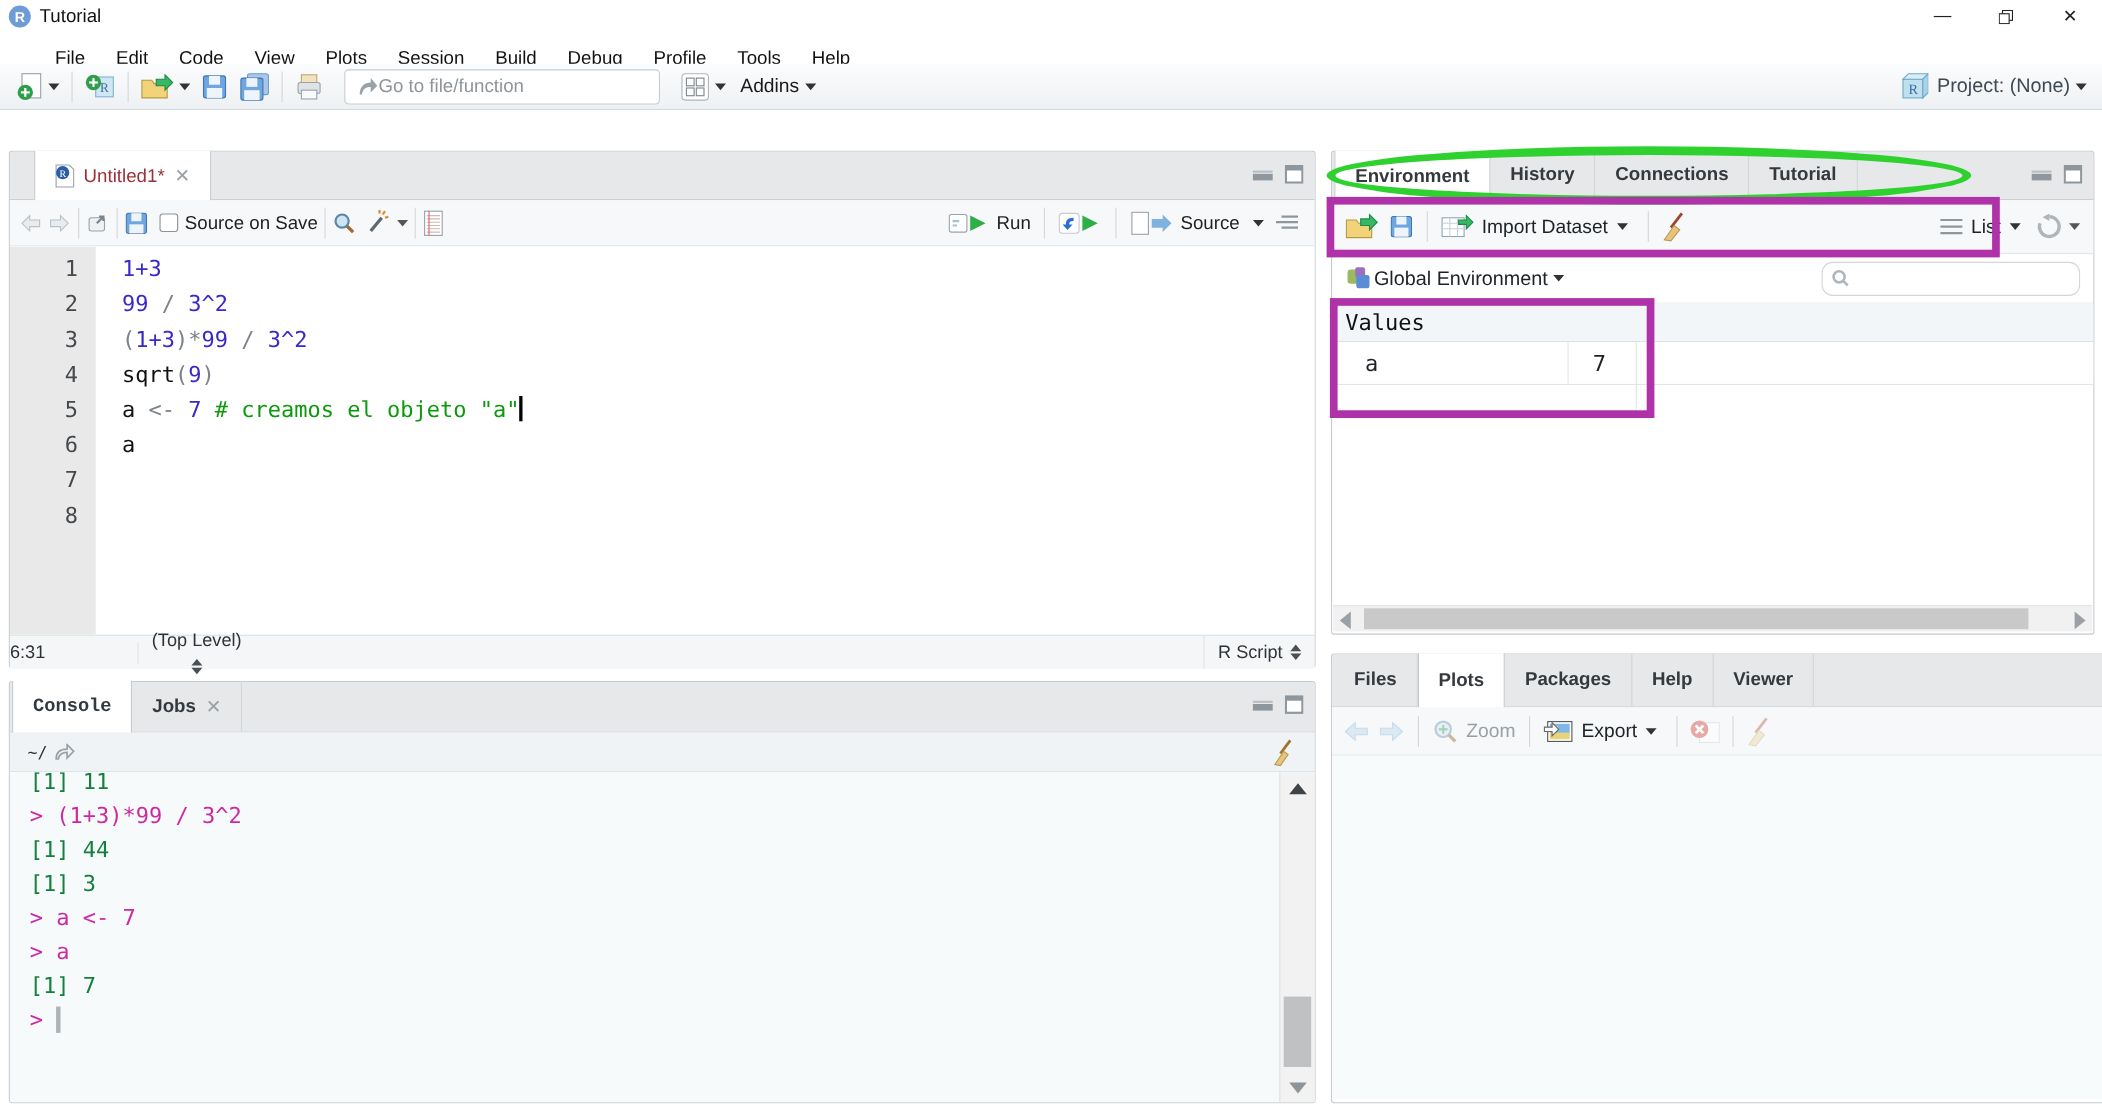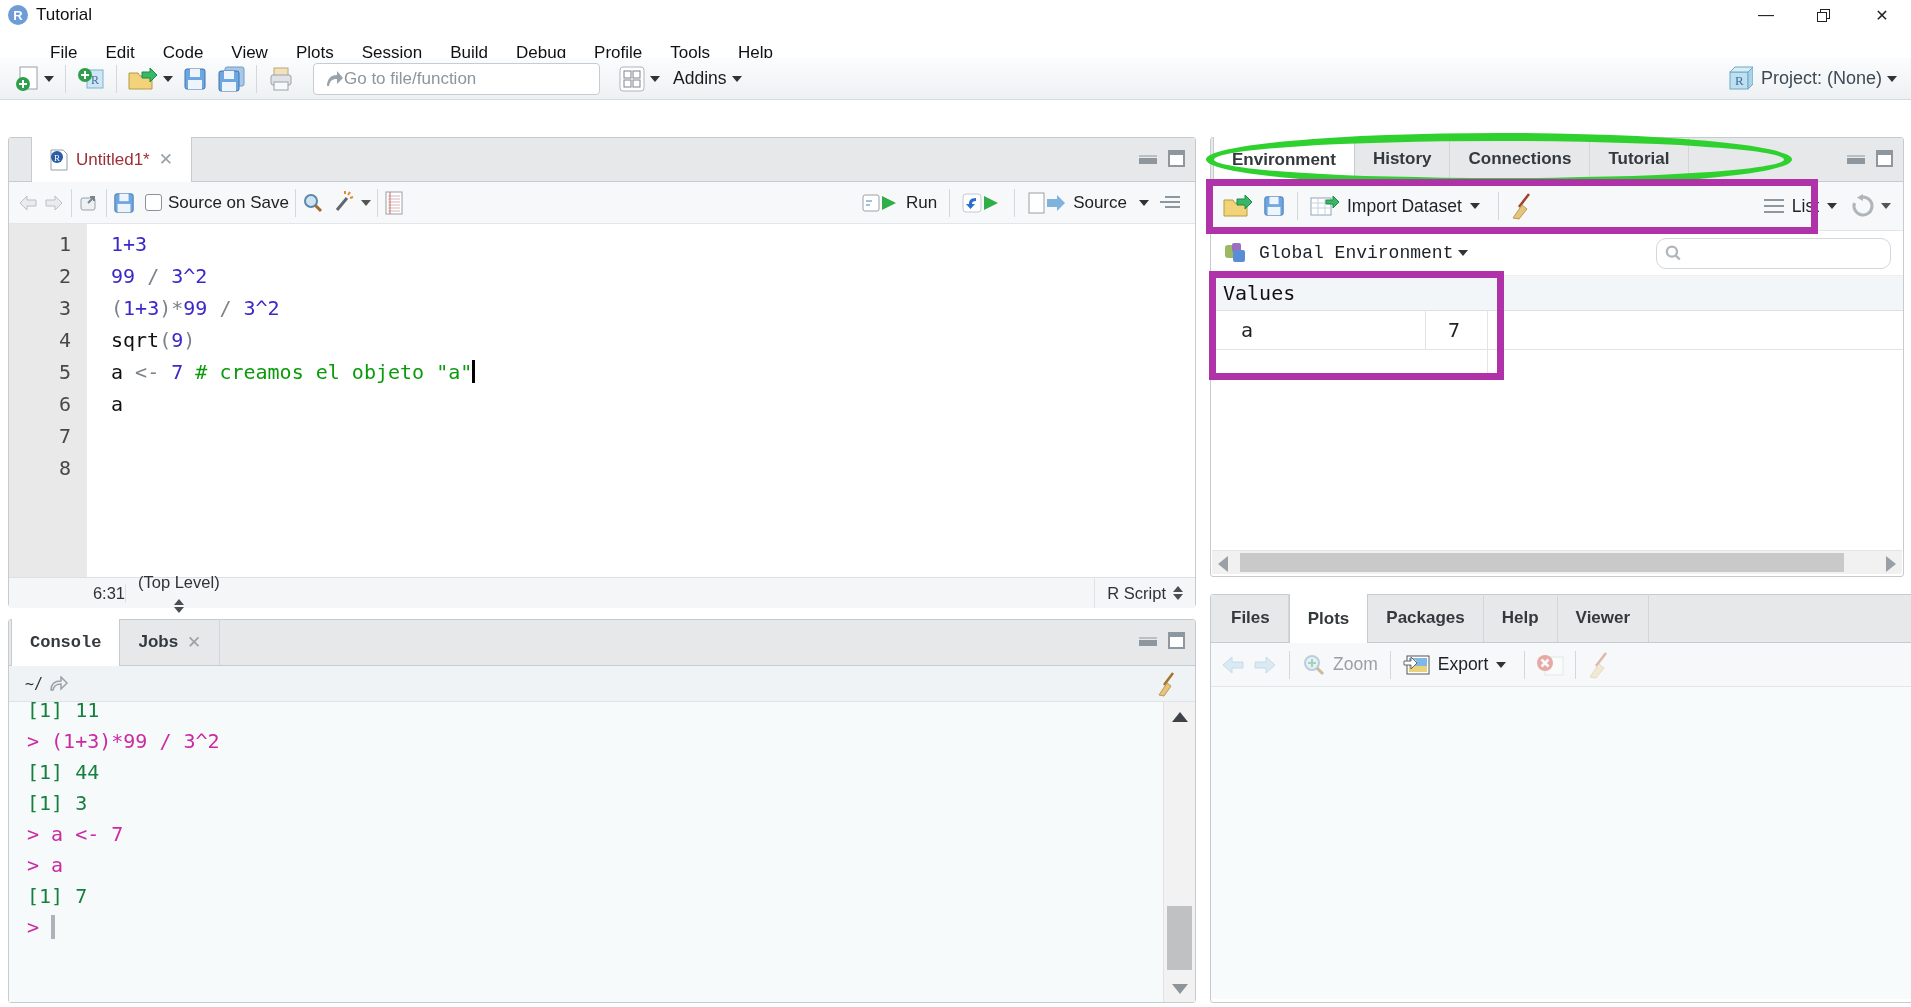--- a/index.html
+++ b/index.html
@@ -45,21 +45,21 @@
   .gutter { width:78px; background:#e9e9e9; color:#45494d; font-family:"DejaVu Sans Mono",monospace; font-size:20px; text-align:right; padding:4px 16px 0 0; }
   .gutter div { line-height:32px; }
   .code { flex:1; font-family:"DejaVu Sans Mono",monospace; font-size:20px; padding:4px 0 0 24px; color:#111; }
   .code-line { line-height:32px; white-space:pre; }
   .sn { color:var(--code-number); }
   .so { color:#7b8288; }
   .sp { color:#111; }
   .sc { color:var(--code-comment); }
   .ed-cursor { display:inline-block; width:3px; height:23px; background:#000; vertical-align:-4px; }
   .ed-status { height:31px; background:#f4f6f7; border-top:1px solid #dde1e4; display:flex; align-items:center; font-size:16.5px; color:#2e3338; }
-  .stat-pos { width:117px; text-align:right; border-right:1px solid #dfe3e6; }
+  .stat-pos { width:117px; text-align:left; border-right:1px solid #dfe3e6; }
   .stat-scope { padding:0 12px; display:flex; align-items:center; gap:7px;flex-direction:column; }
   .stat-right { margin-left:auto; border-left:1px solid #dfe3e6; padding:0 12px; height:100%; display:flex; align-items:center; gap:7px; }
   .updown { display:inline-flex; flex-direction:column; gap:2px; }
   .updown i { display:block; width:0; height:0; border-left:5px solid transparent; border-right:5px solid transparent; }
   .updown .u { border-bottom:6px solid #4a4f54; }
   .updown .d { border-top:6px solid #4a4f54; }
 
   
   #console-pane { left:8px; top:619px; width:1188px; height:384px; }
   #console-pane .tabstrip { height:46px; }
@@ -531,21 +531,21 @@
       <span class="caret lite" style="margin-left:6px;"></span>
     </div>
     <div class="env-row">
       <span class="icon">
           <svg width="26" height="24" viewBox="0 0 26 24">
             <rect x="2" y="4" width="13" height="13" rx="3" fill="#9cb863"></rect>
             <rect x="9" y="2" width="9" height="9" rx="2" fill="#9d6fc0"></rect>
             <rect x="10" y="9" width="12" height="12" rx="2" fill="#5b8dd6"></rect>
           </svg>
         </span>
-      <span style="margin-left:10px;font-family:Liberation Mono, monospace;">Global Environment</span>
+      <span style="">Global Environment</span>
       <span class="caret"></span>
       <div class="env-search">
         <svg width="18" height="18" viewBox="0 0 18 18">
             <circle cx="7.5" cy="7.5" r="5.5" fill="none" stroke="#aeb5bb" stroke-width="2.5"></circle>
             <line x1="11.5" y1="11.5" x2="16" y2="16" stroke="#aeb5bb" stroke-width="2.5"></line>
           </svg>
         <input style="">
       </div>
     </div>
     <div class="values-header">

